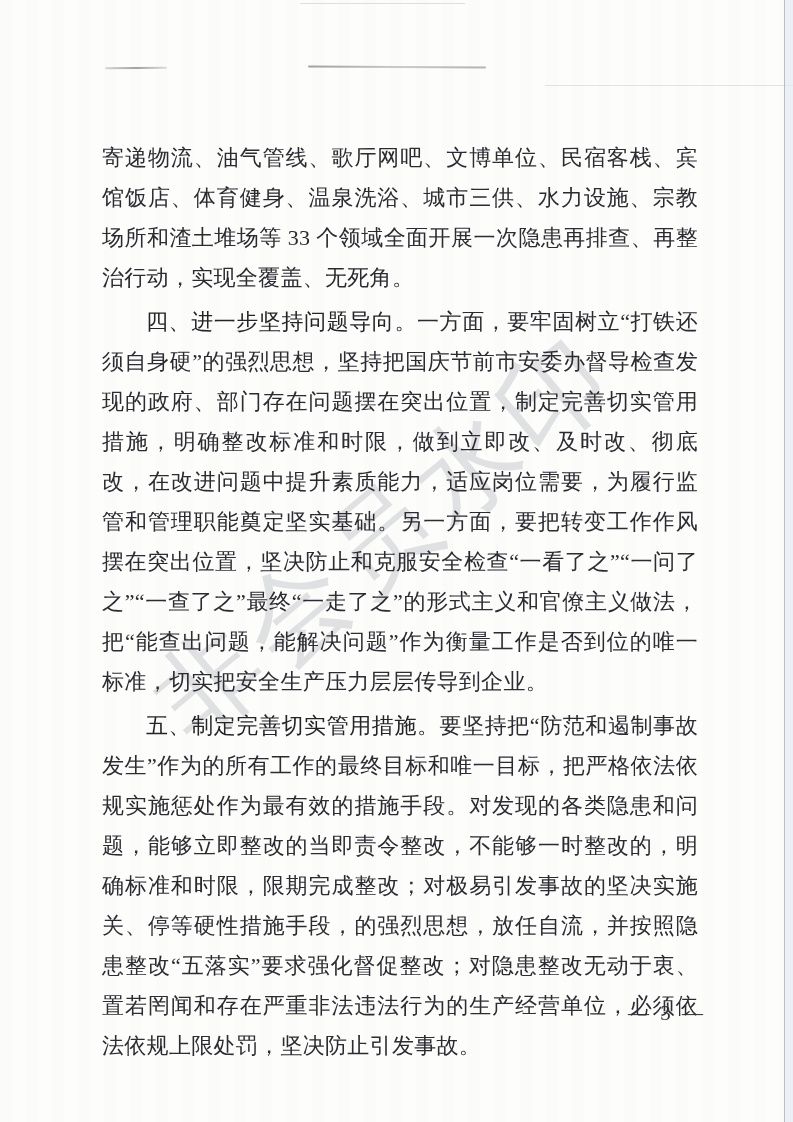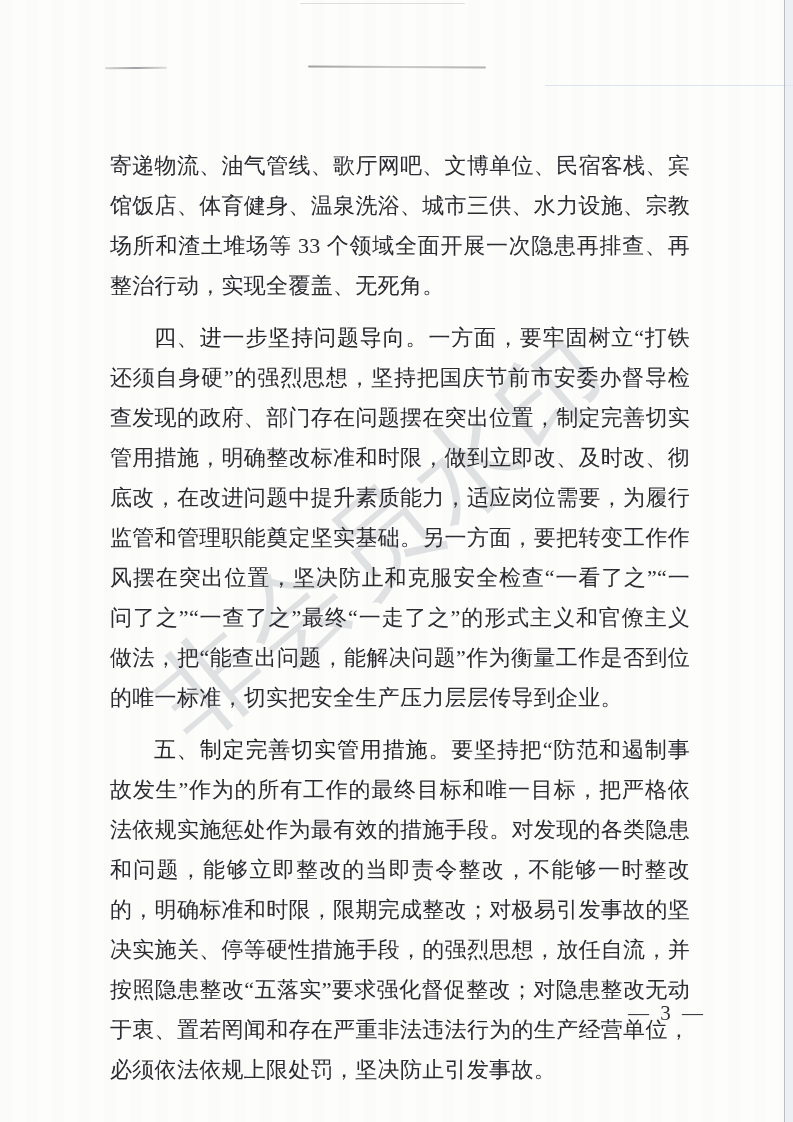--- a/index.html
+++ b/index.html
@@ -24,21 +24,21 @@
     left: 98px;
     top: 134px;
     width: 604px;
     font-size: 22px;
     line-height: 40px;
     letter-spacing: 0.3px;
     color: #2b2b31;
     text-align: justify;
   }
   .content p {
-    margin: 12px;
+    margin: 4px;
     padding: 0;
   }
   .content p.indent {
     text-indent: 2em;
   }
   .lead {
     font-weight: normal;
     color: #242428;
   }
   

